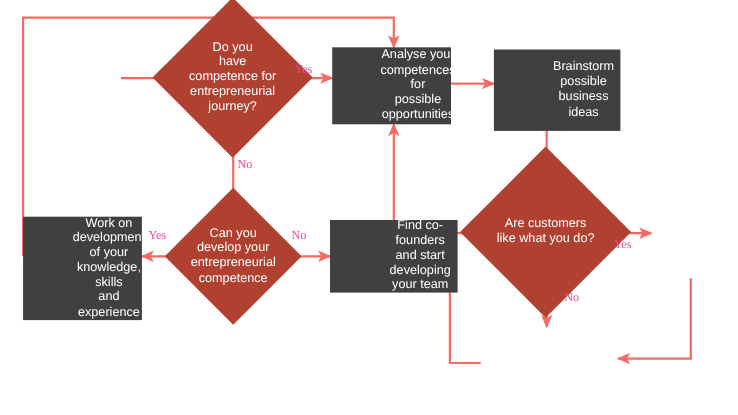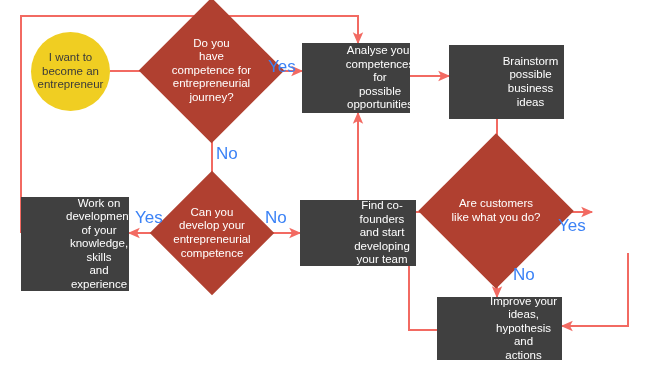--- a/index.html
+++ b/index.html
@@ -62,23 +62,23 @@
     color: #ffffff;
   }
   .node.circle {
     background: #F0CE22;
     border-radius: 50%;
     color: #3a3a3a;
     font-size: 11.5px;
   }
   .edge-label {
     position: absolute;
-    font-size: 17px;
-    color: #3b82f6;
-    font-family: Liberation Sans, sans-serif;
+    font-size: 11px;
+    color: #ec4899;
+    font-family: Liberation Serif, serif;
     white-space: nowrap;
   }
 </style>
 </head>
 <body>
 
 <div id="canvas">
 
   <svg id="wires" viewBox="0 0 671 377" xmlns="http://www.w3.org/2000/svg">
     <defs>
@@ -109,25 +109,20 @@
       <line x1="551" y1="212" x2="592" y2="212" marker-end="url(#ah)"></line>
 
       <line x1="497" y1="267" x2="497" y2="297" marker-end="url(#ah)"></line>
 
       <path d="M437,330 L409,330 L409,212 L441,212" marker-end="url(#ah)"></path>
 
       <path d="M628,253 L628,326 L562,326" marker-end="url(#ah)"></path>
     </g>
   </svg>
 
-  <div class="node circle" style="left:31px; top:32px; width:79px; height:79px;">
-    <span>I want to
-become an
-entrepreneur</span>
-  </div>
 
   <div class="node diamond-wrap" style="left:160px; top:19px; width:103px; height:103px;">
     <div class="diamond-shape"></div>
     <span class="diamond-label">Do you
 have
 competence for
 entrepreneurial
 journey?</span>
   </div>
 
@@ -165,25 +160,20 @@
 like what you do?</span>
   </div>
 
   <div class="node rect" style="left:300px; top:200px; width:116px; height:66px;">
     <span>Find co-founders
 and start developing
 your team</span>
   </div>
 
 
-  <div class="node rect" style="left:437px; top:297px; width:125px; height:63px;">
-    <span>Improve your ideas,
-hypothesis and
-actions</span>
-  </div>
 
   <div class="edge-label" style="left:268px; top:57px;">Yes</div>
   <div class="edge-label" style="left:216px; top:144px;">No</div>
   <div class="edge-label" style="left:135px; top:208px;">Yes</div>
   <div class="edge-label" style="left:265px; top:208px;">No</div>
   <div class="edge-label" style="left:558px; top:216px;">Yes</div>
   <div class="edge-label" style="left:513px; top:265px;">No</div>
 
 </div>
 

